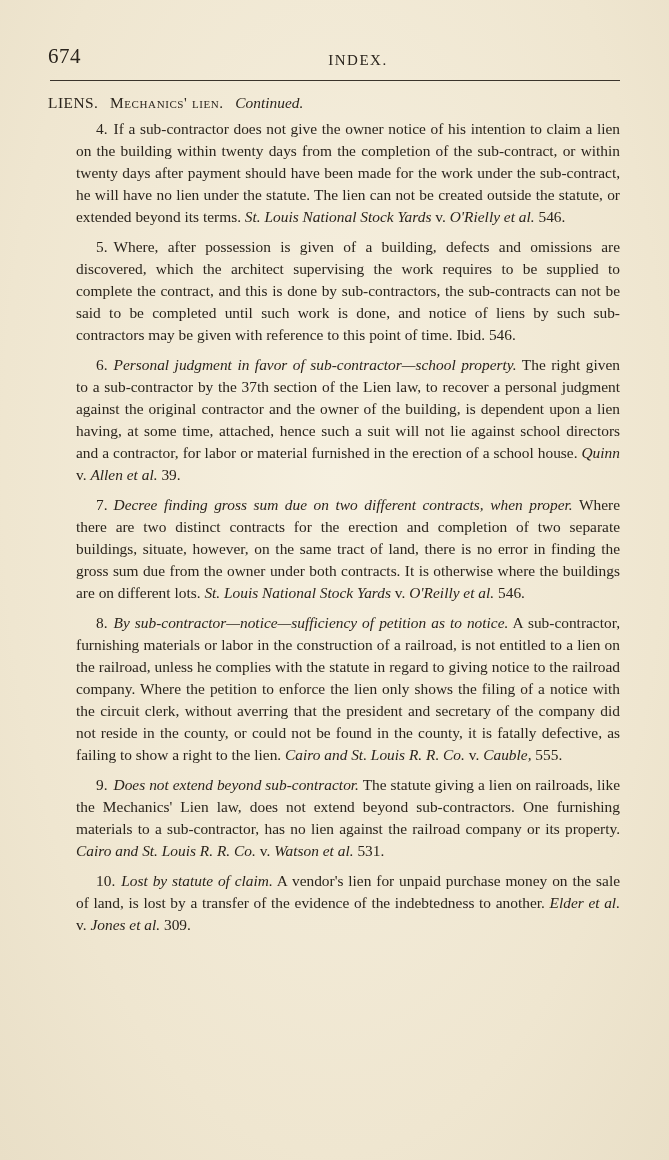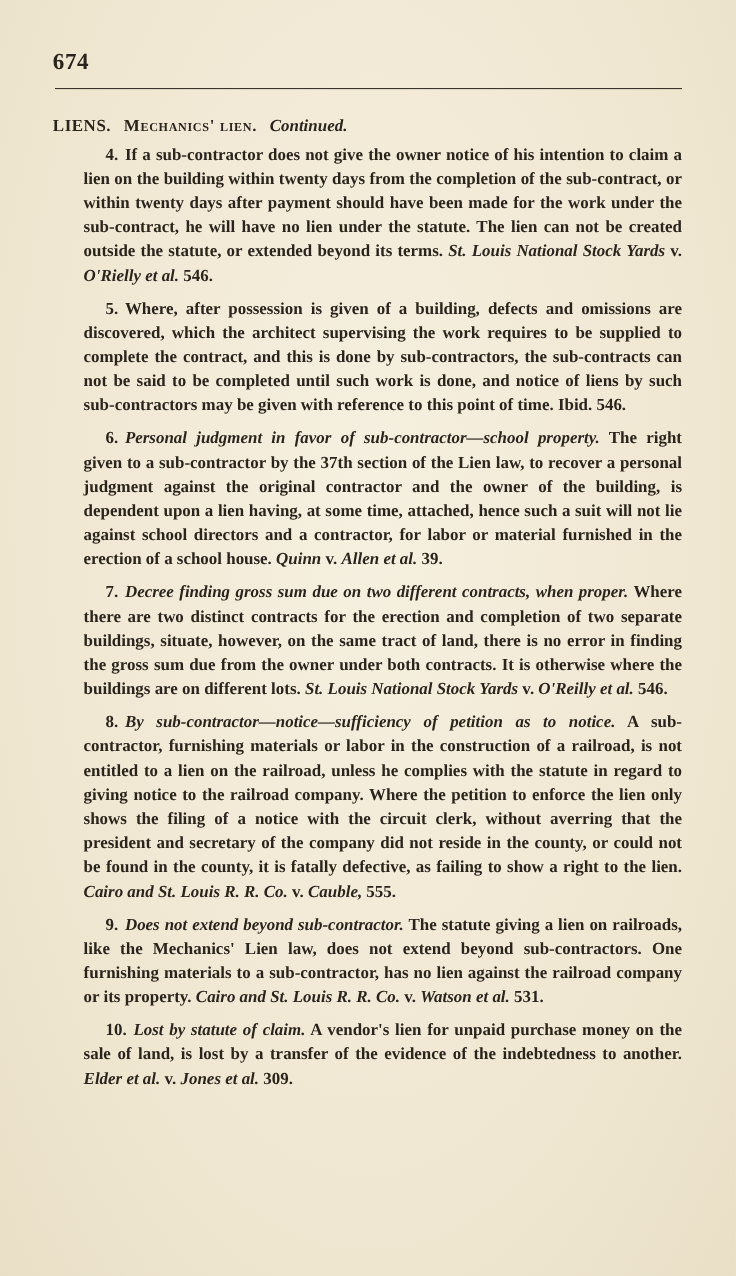--- a/index.html
+++ b/index.html
@@ -4,42 +4,43 @@
   <style>
     html, body { margin: 0; padding: 0; }
     body {
       width: 669px; height: 1160px; overflow: hidden;
       background: #f3ecda;
       background-image: radial-gradient(ellipse at 50% 40%, #f6f0e0 0%, #efe6d0 70%, #e9dfc7 100%);
       font-family: "DejaVu Serif", "Liberation Serif", serif;
       color: #2a241c;
       position: relative;
     }
-    .page { position: absolute; left: 0; top: 0; width: 669px; height: 1160px; font-weight: bold; }
+    .page { position: absolute; left: 0; top: 0; width: 669px; height: 1160px; }
     .header { position: absolute; top: 44px; left: 48px; width: 580px; height: 24px; }
     .page-number { position: absolute; left: 0; top: 0; font-family: "Liberation Serif", serif; font-size: 21px; letter-spacing: 0.5px; }
     .running-title { position: absolute; left: 0; right: 0; top: 8px; text-align: center; font-family: "Liberation Serif", serif; font-size: 15px; letter-spacing: 1.5px; padding-left: 40px; }
     .rule { position: absolute; top: 80px; left: 50px; width: 570px; height: 0; border-top: 1.6px solid #3a342b; }
-    .content { position: absolute; top: 92px; left: 48px; width: 572px; font-family: "Liberation Serif", serif; font-size: 15.4px; line-height: 22px; margin-top: 12px; }
+    .content { position: absolute; top: 92px; left: 48px; width: 572px; font-family: "Liberation Serif", serif; font-size: 15.4px; line-height: 22px; }
     .heading { margin: 0; }
     .heading .main { letter-spacing: 0.5px; }
     .sc { font-variant: small-caps; letter-spacing: 0.6px; }
     .it { font-style: italic; }
     .para { margin: 0 0 0 28px; text-align: justify; text-align-last: left; }
     .para .num { display: inline-block; margin-left: 20px; margin-right: 6px; }
     .entry { margin-bottom: 8px; text-indent: 0; }
     .subhead { margin: 0 0 0 12px; }
     .gap-sm { height: 4px; }
   </style>
 </head>
 <body>
 
 <div class="page">
   <div class="header">
     <span class="page-number">674</span>
+    <span class="running-title">INDEX.</span>
   </div>
   <div class="rule"></div>
 
   <div class="content">
     <p class="heading">
       <span class="main">LIENS.</span>
       &nbsp;
       <span class="sc">Mechanics' lien.</span>
       &nbsp;
       <span class="it">Continued.</span>

